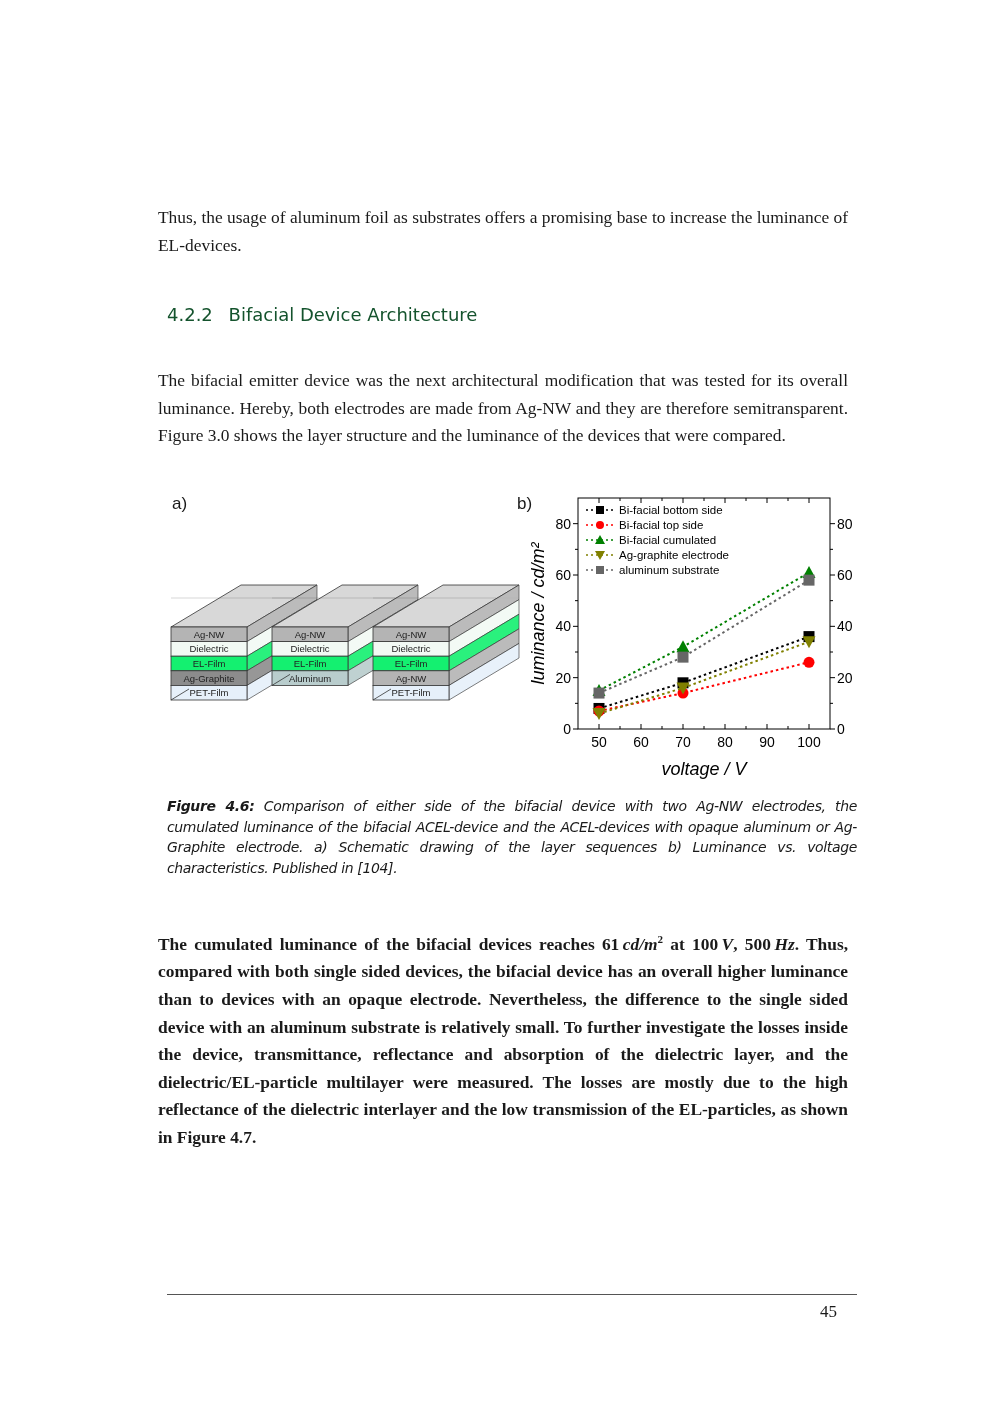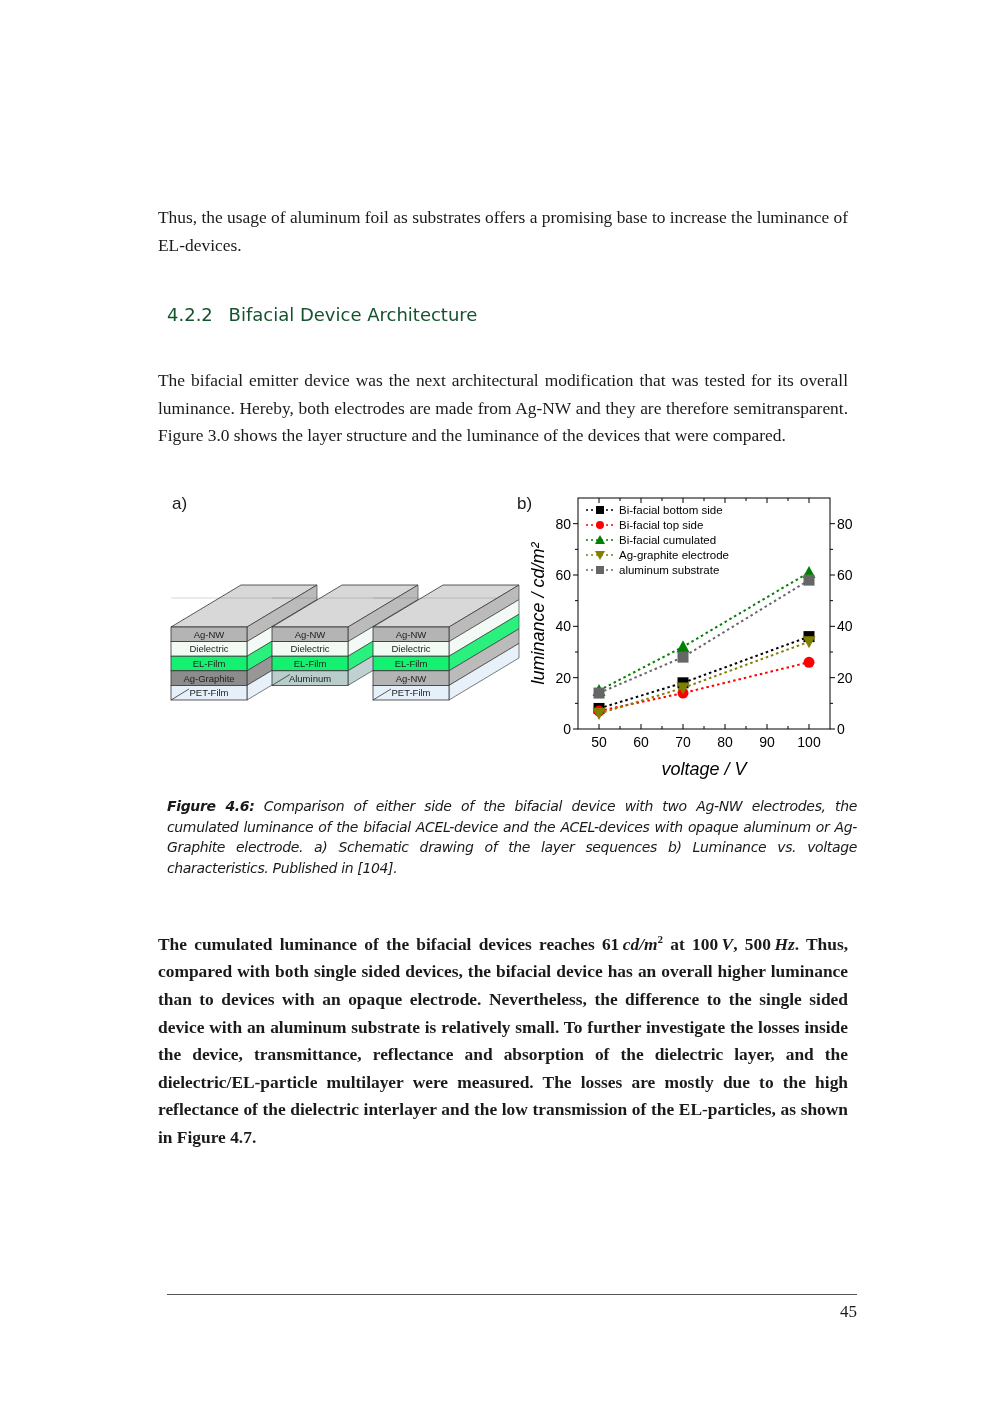--- a/index.html
+++ b/index.html
@@ -5,21 +5,21 @@
   html, body { margin:0; padding:0; background:#ffffff; }
   body { width:1000px; height:1414px; position:relative; overflow:hidden; font-family:"DejaVu Serif", serif; color:#1a1a1a; }
   .para { position:absolute; left:158px; width:690px; font-family:"Liberation Serif", "DejaVu Serif", serif; font-size:17.4px; line-height:27.6px; text-align:justify; text-align-last:left; }
   .para i { font-style:italic; }
   .heading { position:absolute; left:167px; top:304px; font-family:"DejaVu Sans", sans-serif; font-size:18px; color:#14532d; }
   .heading .num { margin-right:10px; }
   .fig-label { position:absolute; font-family:"Liberation Sans", sans-serif; font-size:17px; }
   .caption { position:absolute; left:167px; top:796px; width:690px; font-family:"DejaVu Sans", sans-serif; font-style:italic; font-size:14px; line-height:20.5px; text-align:justify; text-align-last:left; letter-spacing:-0.35px; }
   .caption b { font-weight:bold; }
   .rule { position:absolute; left:167px; top:1294px; width:690px; height:1px; background:#555; }
-  .pageno { position:absolute; left:820px; top:1302px; width:37px; text-align:right; font-family:"Liberation Serif", serif; font-size:17px; }
+  .pageno { position:absolute; left:820px; top:1302px; width:37px; text-align:left; font-family:"Liberation Serif", serif; font-size:17px; }
   svg text { font-family:"Liberation Sans", sans-serif; }
 </style>
 </head>
 <body>
 
 <div class="para" style="top:204px;">Thus, the usage of aluminum foil as substrates offers a promising base to increase the luminance of EL-devices.</div>
 
 <div class="heading">
   <span class="num">4.2.2</span>
   <span>Bifacial Device Architecture</span>

